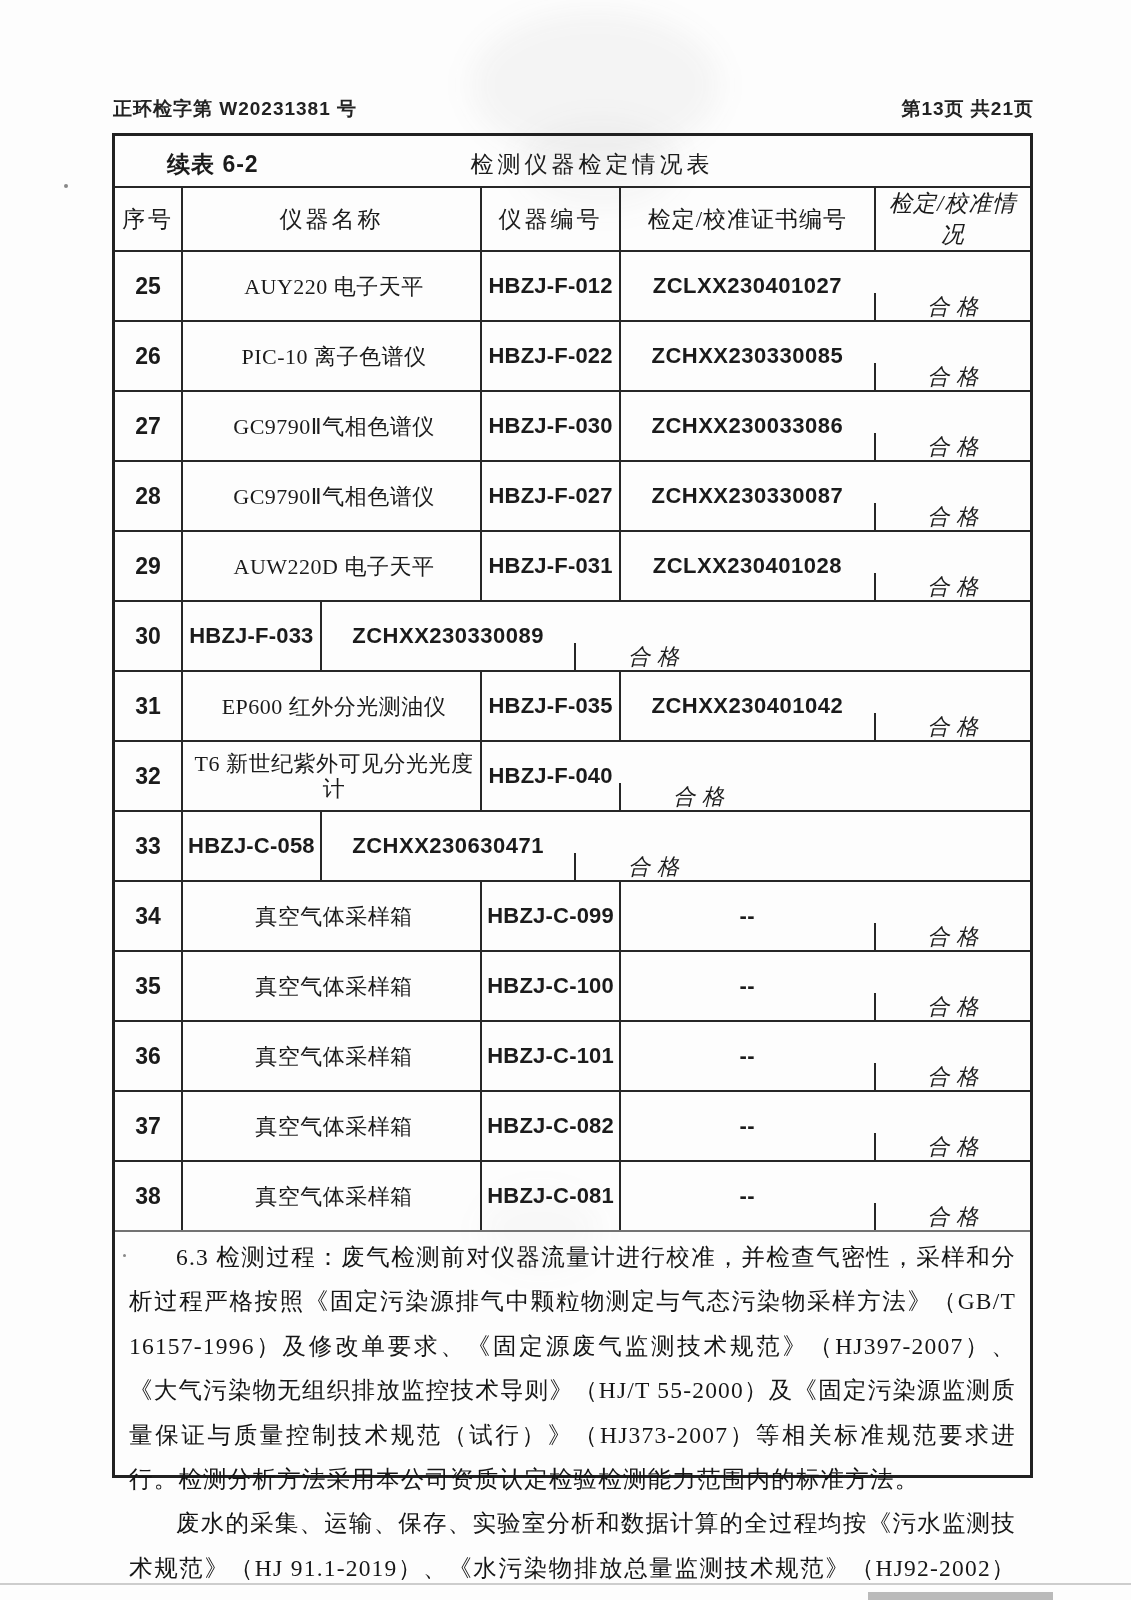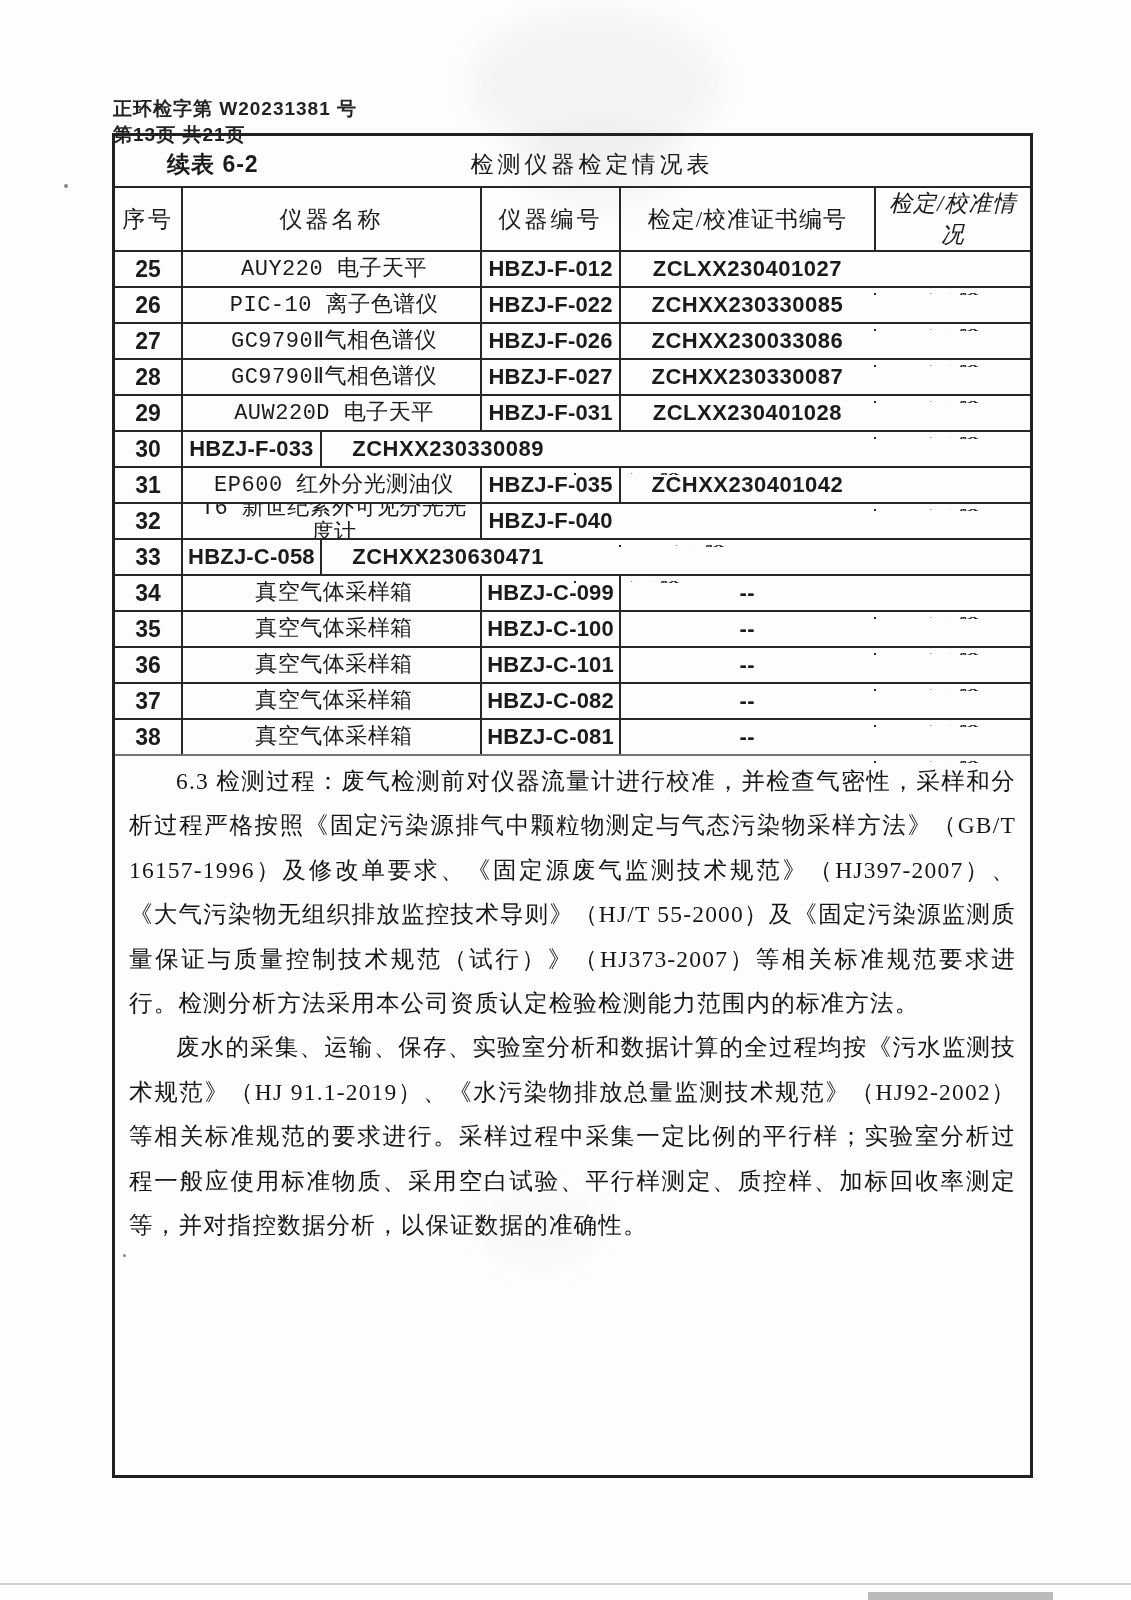--- a/index.html
+++ b/index.html
@@ -16,49 +16,49 @@
   .smudge.s2{left:520px;top:120px;width:160px;height:90px;background:rgba(80,80,80,0.04);}
   .smudge.s3{left:480px;top:1190px;width:120px;height:80px;background:rgba(80,80,80,0.03);}
   .speck{position:absolute;background:rgba(40,40,40,0.55);border-radius:50%;}
   .speck.p1{left:64px;top:184px;width:4px;height:4px;}
   .speck.p2{left:123px;top:1254px;width:3px;height:3px;}
   .scan-bottom-line{position:absolute;left:0;top:1583px;width:1131px;height:2px;background:#cdcdcd;}
   .scan-bottom-smudge{position:absolute;left:868px;top:1592px;width:185px;height:8px;background:#a9a9a9;opacity:.8;}
 
   
   .pagehead{position:absolute;left:113px;top:96px;width:921px;display:flex;justify-content:space-between;
-    font-family:"Liberation Sans", sans-serif;font-size:19px;font-weight:600;letter-spacing:1px;color:#222;flex-direction:column;}
+    font-family:"Liberation Sans", sans-serif;font-size:19px;font-weight:600;letter-spacing:1px;color:#222;}
 
   
   .outerbox{position:absolute;left:112px;top:133px;width:921px;height:1345px;
     border:3px solid #212121;box-sizing:border-box;background:transparent;}
 
   
   .titlerow{position:relative;height:50px;box-sizing:border-box;}
   .titlerow .cont-label{position:absolute;left:52px;top:13px;font-size:23px;font-weight:600;letter-spacing:1px;
     font-family:"Liberation Sans", sans-serif;}
   .titlerow .tbl-title{position:absolute;left:50%;top:13px;transform:translateX(-42%);font-size:23px;
     letter-spacing:4px;font-weight:500;}
 
   .tbl{width:100%;box-sizing:border-box;}
   .trow{display:flex;border-top:2px solid #272727;box-sizing:border-box;}
   .tcell{box-sizing:border-box;border-left:2px solid #272727;display:flex;align-items:center;justify-content:center;
     text-align:center;padding:1px 3px;overflow:hidden;}
   .tcell:first-child{border-left:none;}
   .c-no{width:7.2%;}
-  .c-name{width:32.7%;font-family:Liberation Mono, monospace;}
+  .c-name{width:32.7%;}
   .c-code{width:15.2%;}
   .c-cert{width:27.8%;}
   .c-status{width:17.1%;font-style:italic;}
 
   .hrow{height:64px;font-size:23px;}
   .hrow .tcell{letter-spacing:3px;}
   .hrow .c-cert,.hrow .c-status{letter-spacing:1px;}
 
-  .drow{height:36px;}
+  .drow{height:70px;}
   .cell-no{font-family:"Liberation Sans", sans-serif;font-size:23px;font-weight:600;}
   .cell-name{font-size:22px;letter-spacing:0.5px;line-height:25px;font-weight:500;padding-left:8px;}
   .cell-code{font-family:"Liberation Sans", sans-serif;font-size:22px;font-weight:600;letter-spacing:0.2px;}
   .cell-cert{font-family:"Liberation Sans", sans-serif;font-size:22px;font-weight:600;letter-spacing:0.5px;}
   .cell-status{font-size:22px;letter-spacing:7px;text-indent:7px;font-weight:500;margin-top:41px;}
 
   
   .textsec{border-top:2px solid #737373;box-sizing:border-box;padding:3px 14px 0 14px;}
   .para{margin:0;font-size:23.5px;line-height:44.4px;letter-spacing:1.2px;text-align:justify;
     text-indent:2em;color:#161616;font-weight:500;}
@@ -108,21 +108,21 @@
       <div class="tcell c-no cell-no">26</div>
       <div class="tcell c-name cell-name">PIC-10 离子色谱仪</div>
       <div class="tcell c-code cell-code">HBZJ-F-022</div>
       <div class="tcell c-cert cell-cert">ZCHXX230330085</div>
       <div class="tcell c-status cell-status">合格</div>
     </div>
 
     <div class="trow drow">
       <div class="tcell c-no cell-no">27</div>
       <div class="tcell c-name cell-name">GC9790Ⅱ气相色谱仪</div>
-      <div class="tcell c-code cell-code">HBZJ-F-026</div>
+      <div class="tcell c-code cell-code">HBZJ-F-030</div>
       <div class="tcell c-cert cell-cert">ZCHXX230033086</div>
       <div class="tcell c-status cell-status">合格</div>
     </div>
 
     <div class="trow drow">
       <div class="tcell c-no cell-no">28</div>
       <div class="tcell c-name cell-name">GC9790Ⅱ气相色谱仪</div>
       <div class="tcell c-code cell-code">HBZJ-F-027</div>
       <div class="tcell c-cert cell-cert">ZCHXX230330087</div>
       <div class="tcell c-status cell-status">合格</div>

